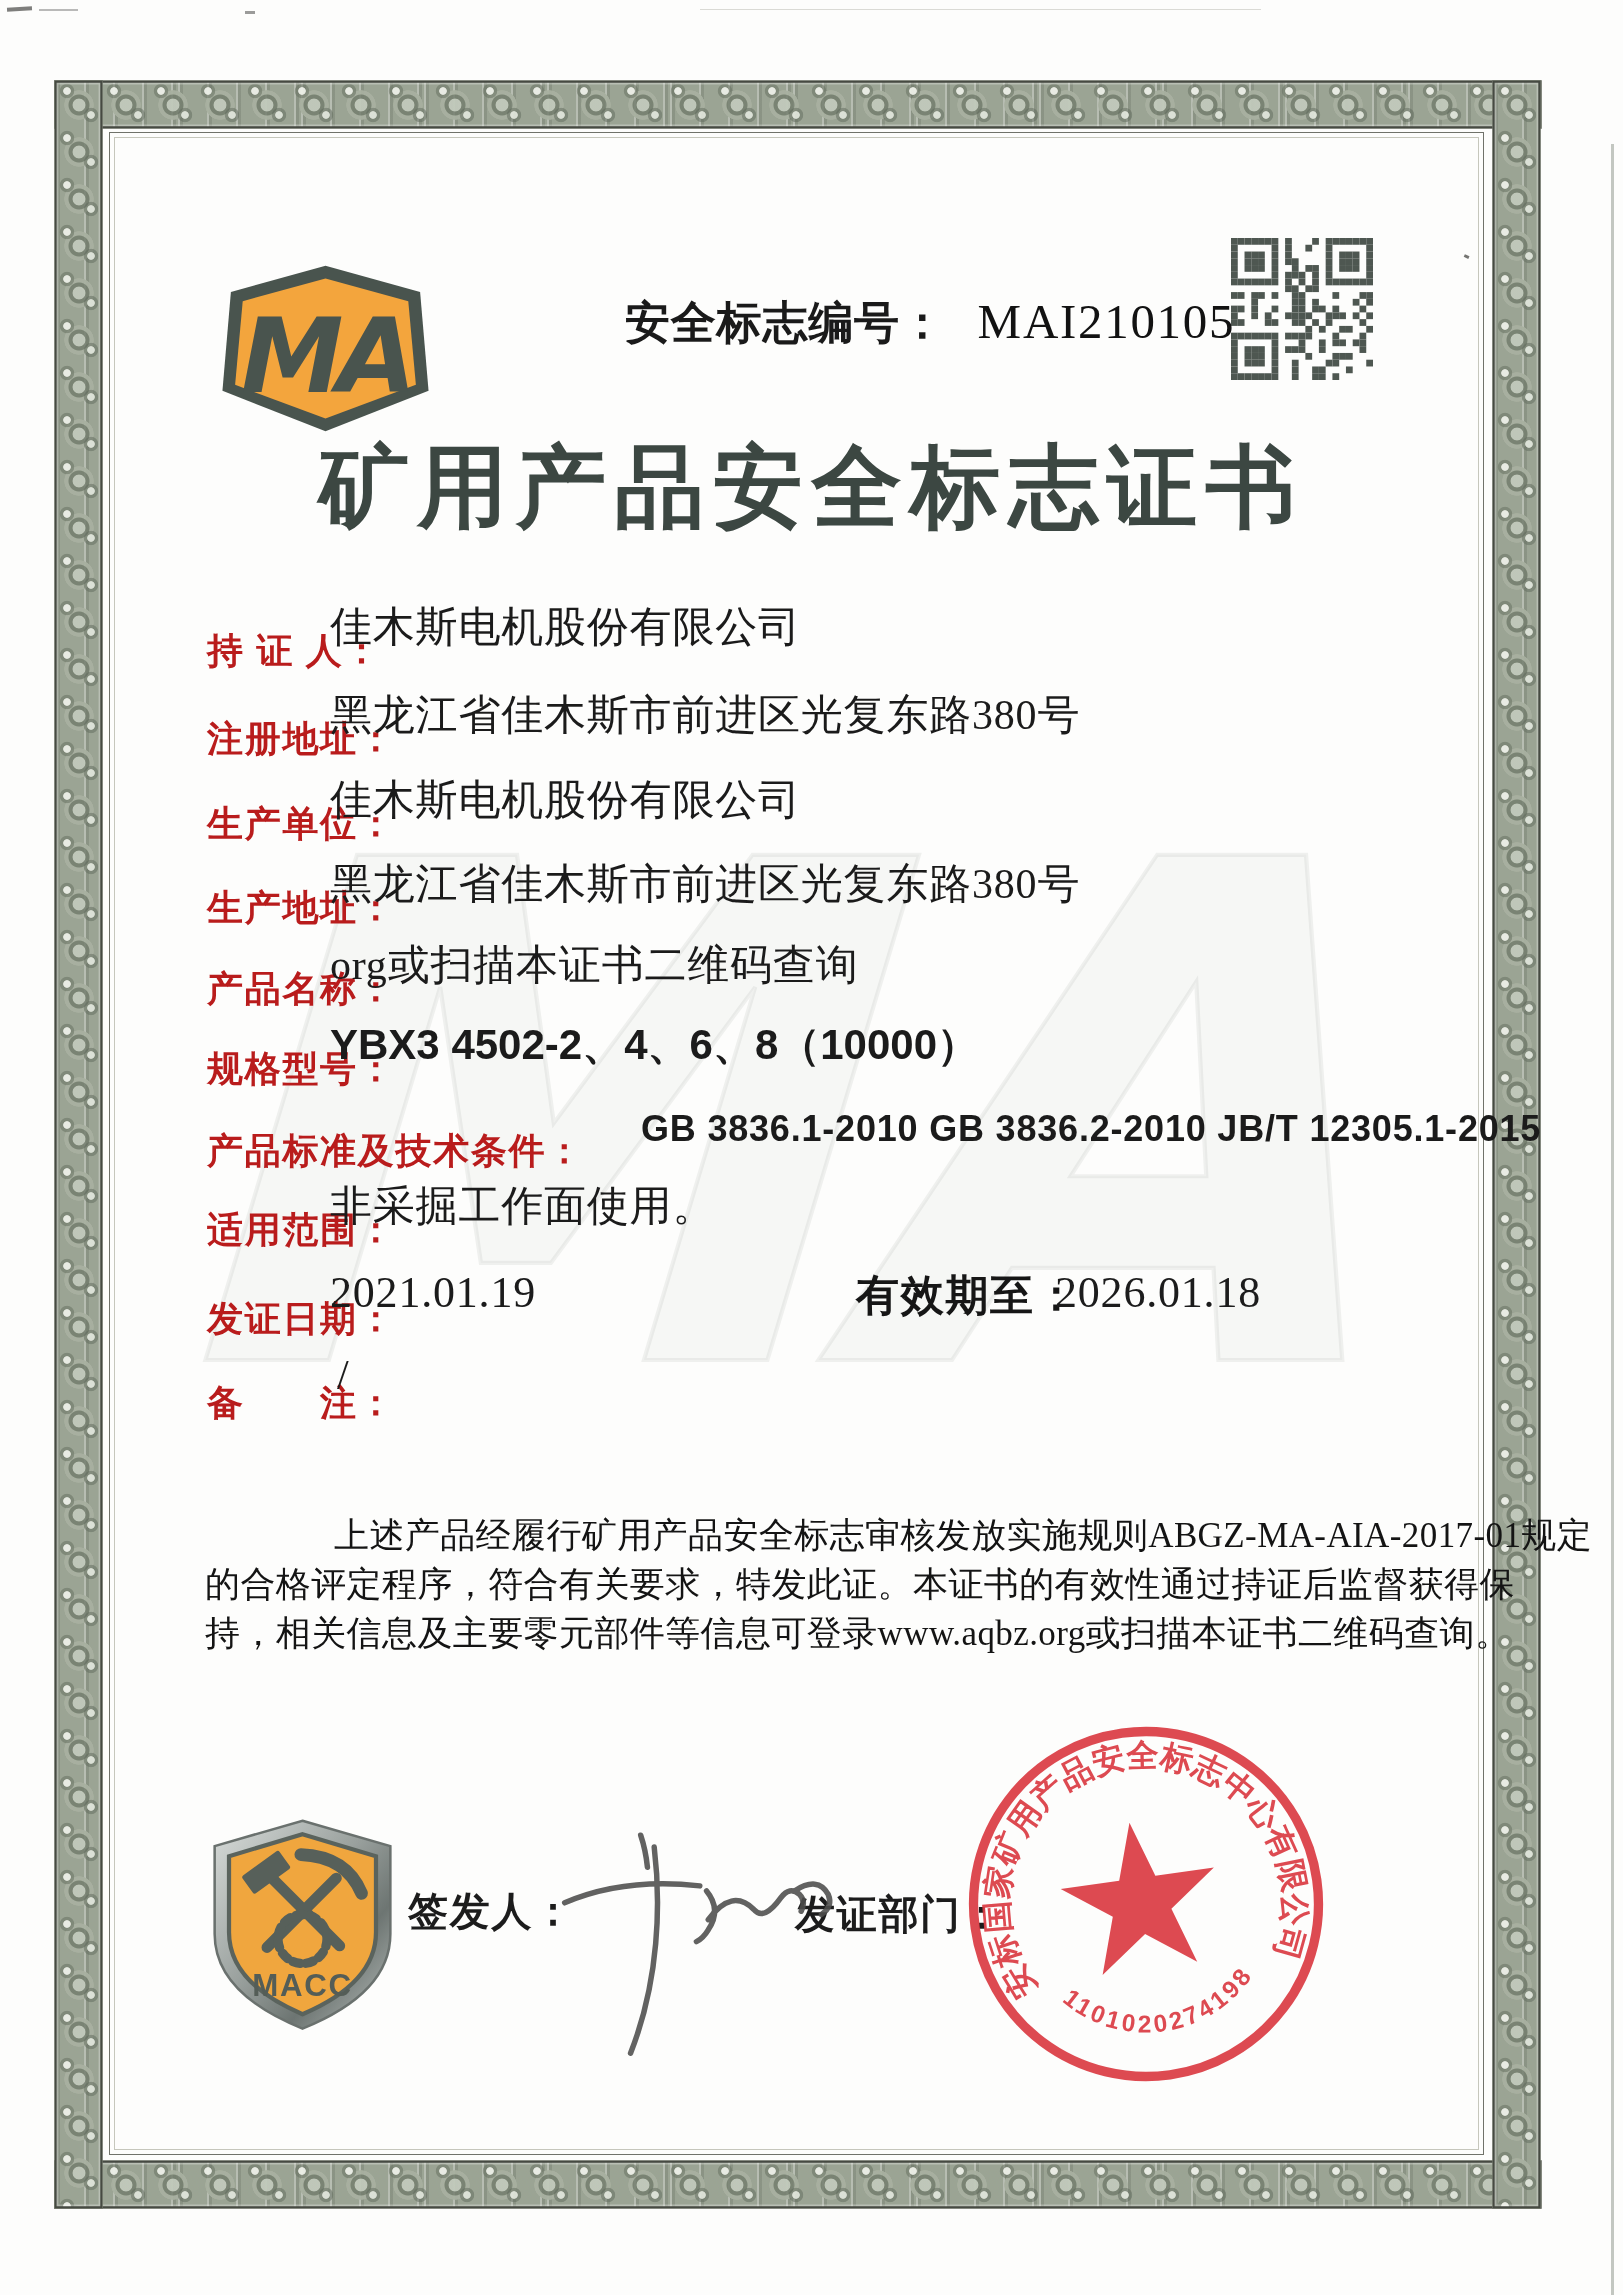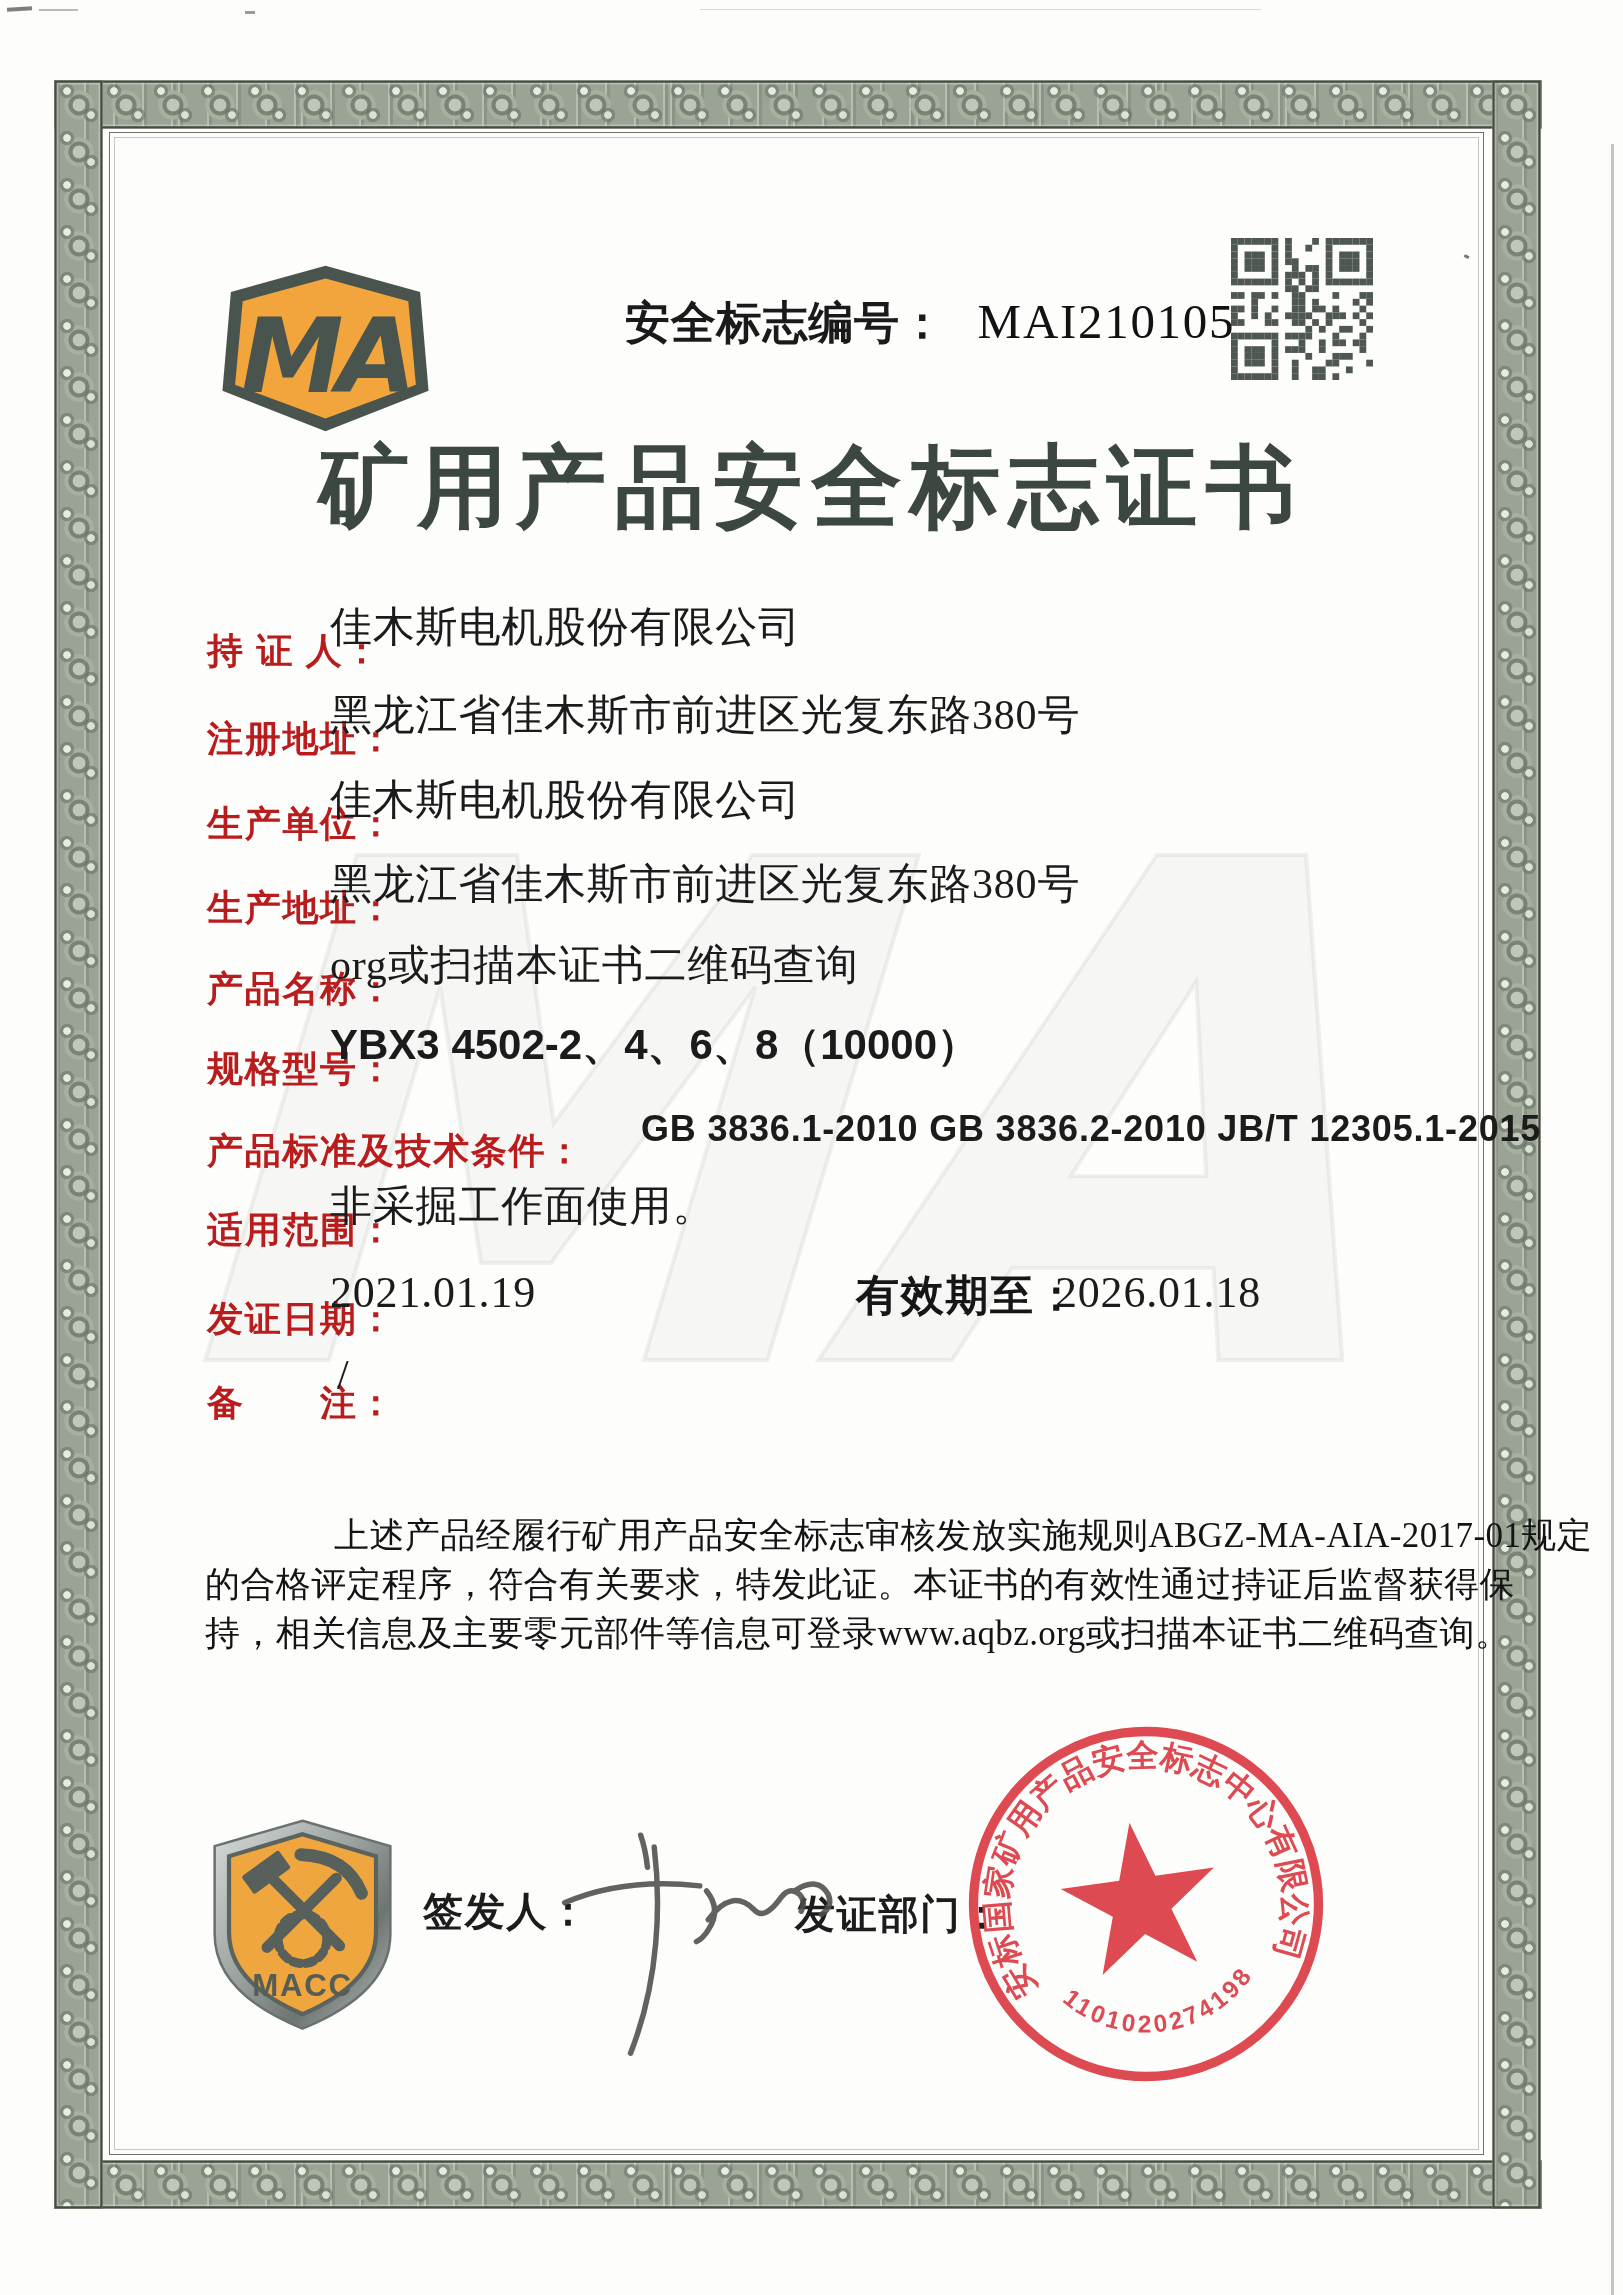--- a/index.html
+++ b/index.html
@@ -49,21 +49,21 @@
   .date-val{font-size:44px;}
 
   
   .para-line{position:absolute;z-index:2;font-family:"Liberation Serif",serif;font-size:35px;letter-spacing:0.4px;color:#141414;white-space:nowrap;}
   .pl0{left:334px;top:1512px;}
   .pl1{left:205px;top:1561px;}
   .pl2{left:205px;top:1610px;}
 
   
   .macc{position:absolute;left:201px;top:1814px;width:203px;height:223px;z-index:2;}
-  .signer-label{position:absolute;left:408px;top:1884px;z-index:2;font-family:"Liberation Serif",serif;font-weight:700;font-size:40px;letter-spacing:1.7px;margin-left:15px;}
+  .signer-label{position:absolute;left:408px;top:1884px;z-index:2;font-family:"Liberation Serif",serif;font-weight:700;font-size:40px;letter-spacing:1.7px;}
   .dept-label{position:absolute;left:795px;top:1887px;z-index:2;font-family:"Liberation Serif",serif;font-weight:700;font-size:40px;letter-spacing:1.7px;}
   .signature{position:absolute;left:541px;top:1791px;width:321px;height:330px;z-index:3;}
   .stamp{position:absolute;left:960px;top:1718px;width:372px;height:372px;z-index:3;opacity:.92;}
 
   
   .artifact{position:absolute;background:#3a3a38;z-index:4;}
   .a1{left:6.8px;top:6.8px;width:25px;height:4.2px;transform:rotate(-3deg);opacity:.65;}
   .a2{left:39px;top:8.5px;width:39px;height:2.5px;opacity:.35;}
   .a3{left:245px;top:11px;width:10px;height:2.5px;opacity:.5;}
   .a4{left:1464px;top:255px;width:5px;height:3.4px;transform:rotate(24deg);opacity:.7;}

